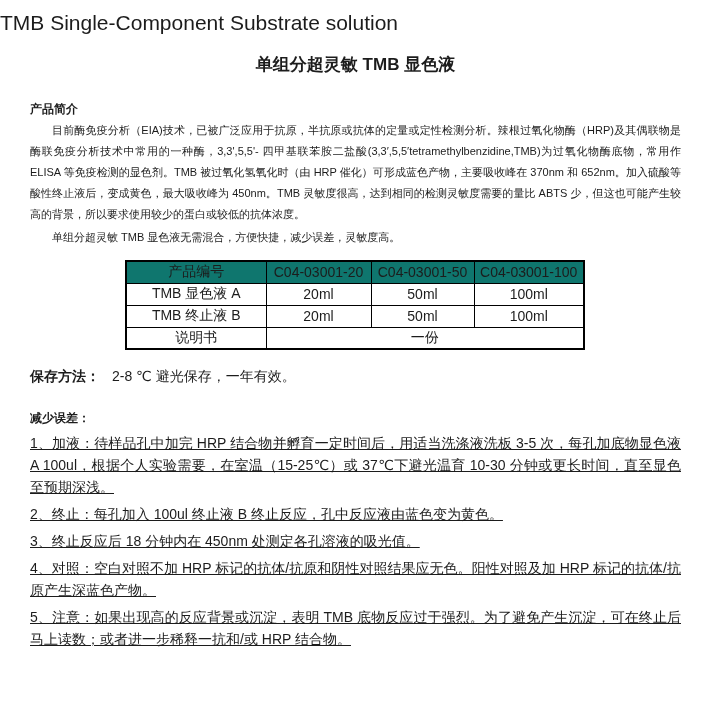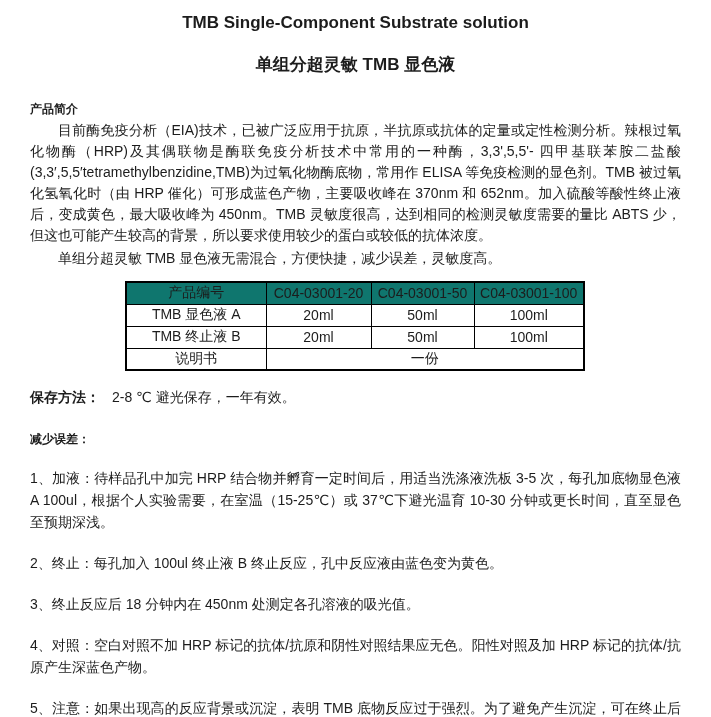--- a/index.html
+++ b/index.html
@@ -7,41 +7,40 @@
   .page {
     position:relative;
     width:711px; height:717px;
     background:#ffffff;
     color:#1c1c1c;
     font-family:"Liberation Sans","DejaVu Sans",sans-serif;
     overflow:hidden;
     padding-top:13px;
   }
   .title-en {
-    text-align:center;
-    font-size:17px;
-    font-weight:bold;
+    font-size:21px;
+    font-weight:normal;
     line-height:20px;
   }
   .title-zh {
     text-align:center;
     font-size:17px;
     font-weight:bold;
     line-height:20px;
     margin-top:22px;
   }
   .content { padding:0 30px; }
   .sec-heading {
     font-size:12px;
     font-weight:bold;
     line-height:18px;
   }
   .intro-heading { margin-top:25px; }
   .body-par {
-    font-size:14px;
+    font-size:11px;
     line-height:21px;
     text-align:justify;
     text-indent:2em;
     margin-top:2px;
   }
   .inline-row { margin-top:26px; font-size:14px; line-height:18px; }
   .inline-row .label { font-weight:bold; }
   .inline-row .value { font-weight:bold; margin-left:14px; }
   .kit-heading { margin-top:20px; }
   table.kit {
@@ -66,21 +65,22 @@
   table.kit col.c3 { width:103px; }
   table.kit col.c4 { width:110px; }
   .storage-row { margin-top:17px; font-size:14px; line-height:18px; }
   .storage-row .label { font-weight:bold; }
   .storage-row .value { margin-left:12px;text-align:right; }
   .steps-heading { margin-top:24px; }
   .step {
     font-size:14px;
     line-height:22px;
     text-align:justify;
-    margin-top:19px;
+    margin-top:5px;
+    text-decoration:underline;
   }
 </style>
 </head>
 <body>
 
 <div class="page">
 
   <div class="title-en">TMB Single-Component Substrate solution</div>
   <div class="title-zh">单组分超灵敏 TMB 显色液</div>
 

